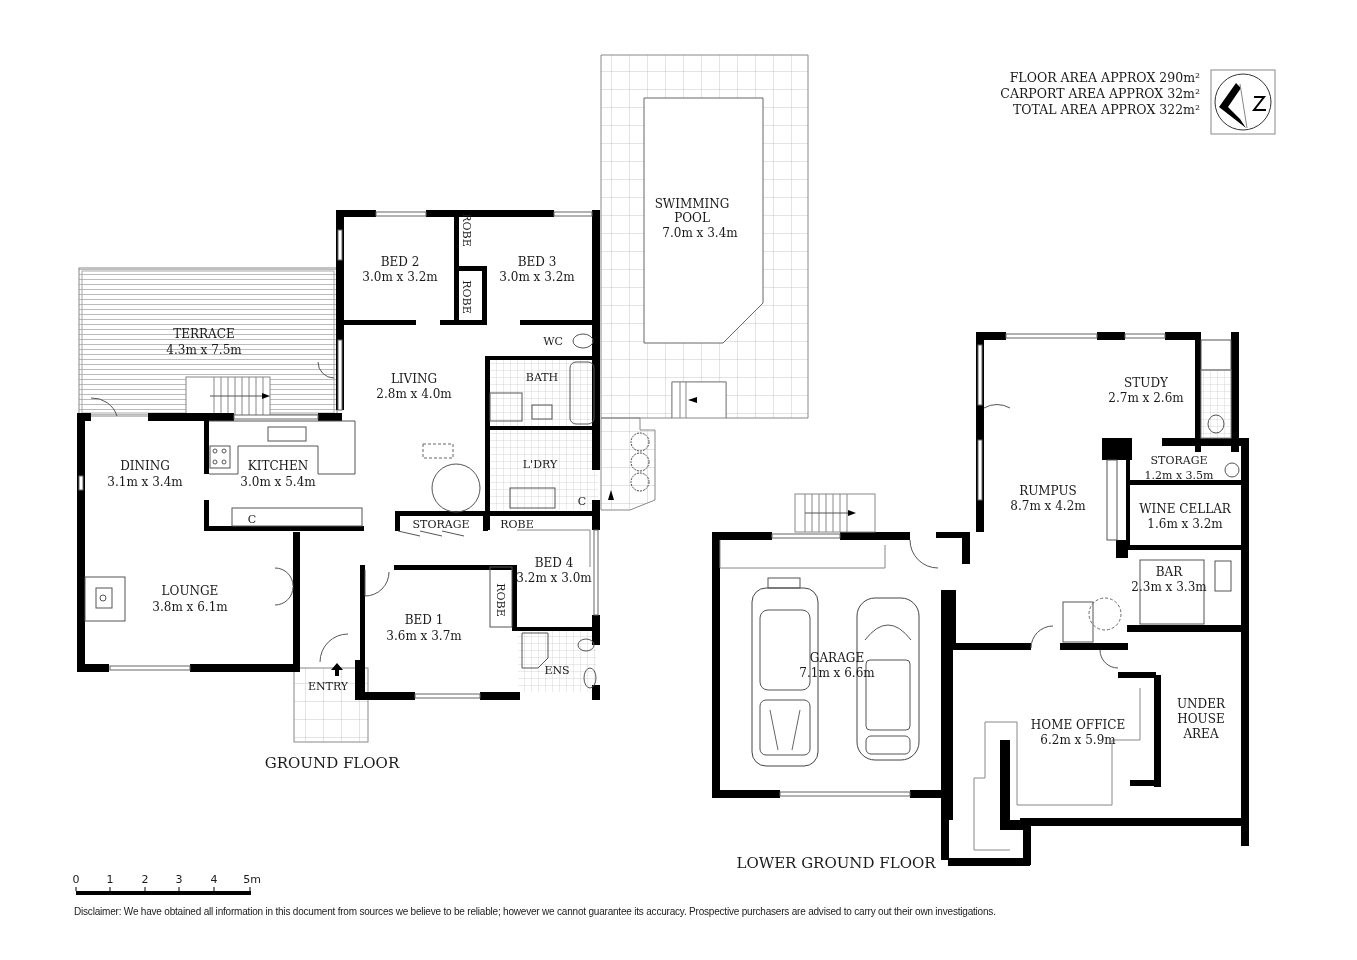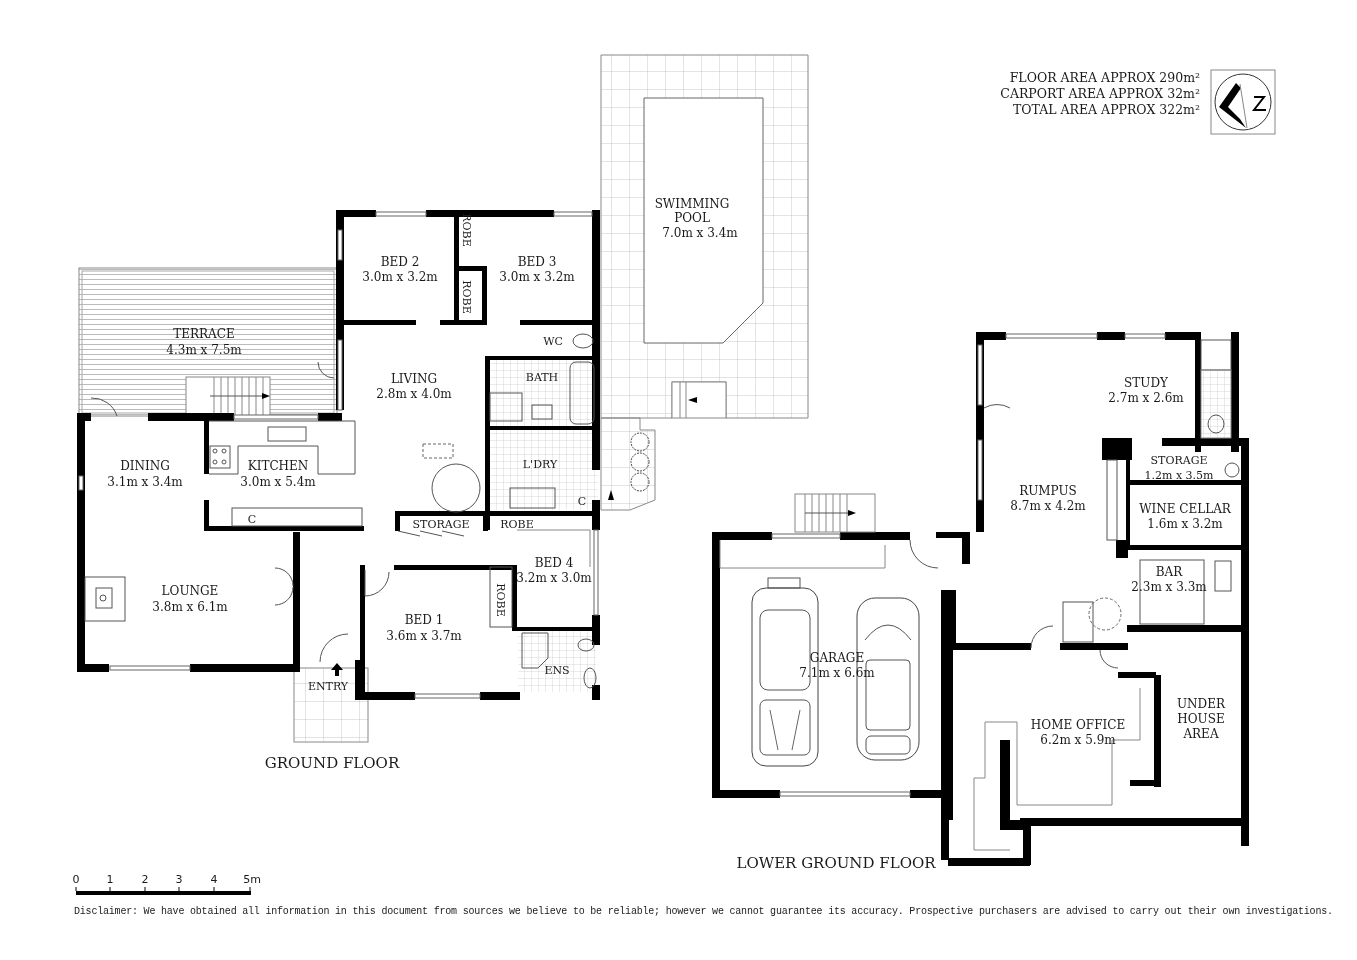--- a/index.html
+++ b/index.html
@@ -3,21 +3,21 @@
 <meta charset="utf-8">
 <style>
   html, body { margin:0; padding:0; background:#ffffff; }
   body { width:1357px; height:960px; position:relative; overflow:hidden; font-family:"DejaVu Serif", serif; color:#1a1a1a; }
   #plan { position:absolute; left:0; top:0; }
   .lbl { font-family:"DejaVu Serif", serif; font-size:12px; fill:#1a1a1a; text-anchor:middle; }
   .lbl-sm { font-family:"DejaVu Serif", serif; font-size:11px; fill:#1a1a1a; text-anchor:middle; }
   .floor-title { font-family:"DejaVu Serif", serif; font-size:15px; fill:#1a1a1a; text-anchor:middle; }
   .area-text { font-family:"DejaVu Serif", serif; font-size:12.5px; fill:#1a1a1a; text-anchor:end; }
   .scale-text { font-family:"DejaVu Sans", sans-serif; font-size:11px; fill:#1a1a1a; text-anchor:middle; }
-  .disclaimer { position:absolute; left:74px; top:906px; font-family:Liberation Mono, monospace; font-size:10px; letter-spacing:-0.2px; color:#1a1a1a; white-space:nowrap; }
+  .disclaimer { position:absolute; left:74px; top:906px; font-family:Liberation Sans, sans-serif; font-size:10px; letter-spacing:-0.2px; color:#1a1a1a; white-space:nowrap; }
   .wall { fill:#000; }
   .thin { fill:none; stroke:#555; stroke-width:1; }
   .thin2 { fill:none; stroke:#888; stroke-width:1; }
   .win { fill:#fff; stroke:#666; stroke-width:1; }
 </style>
 </head>
 <body>
 
 <svg id="plan" width="1357" height="960" viewBox="0 0 1357 960" xmlns="http://www.w3.org/2000/svg">
   <defs>

